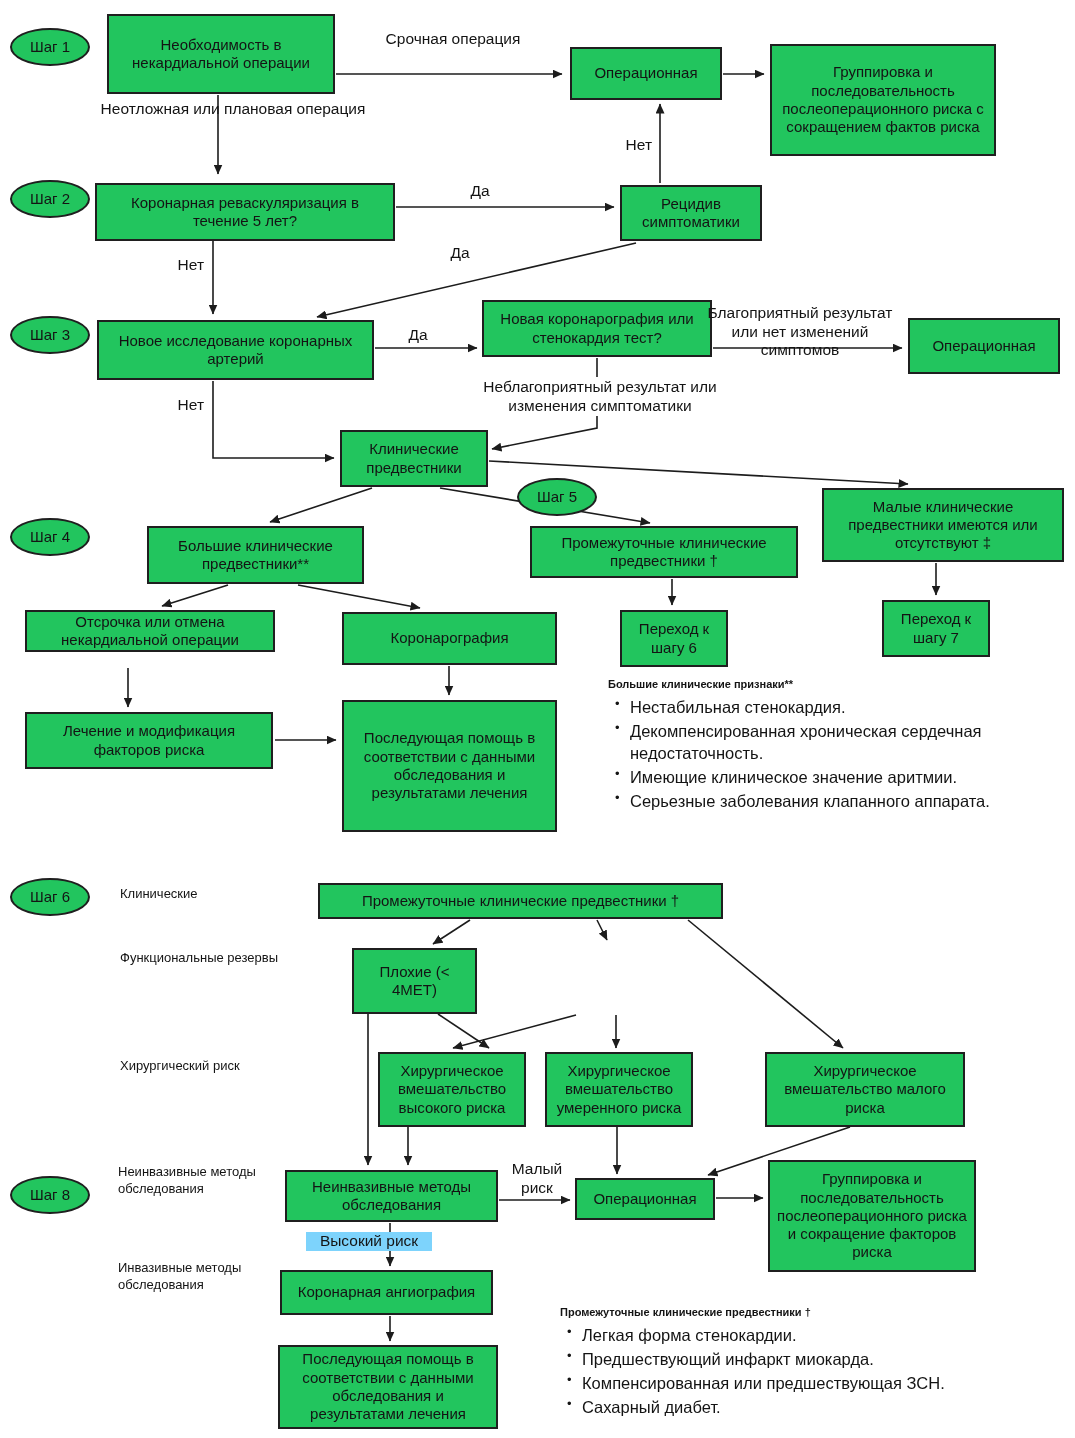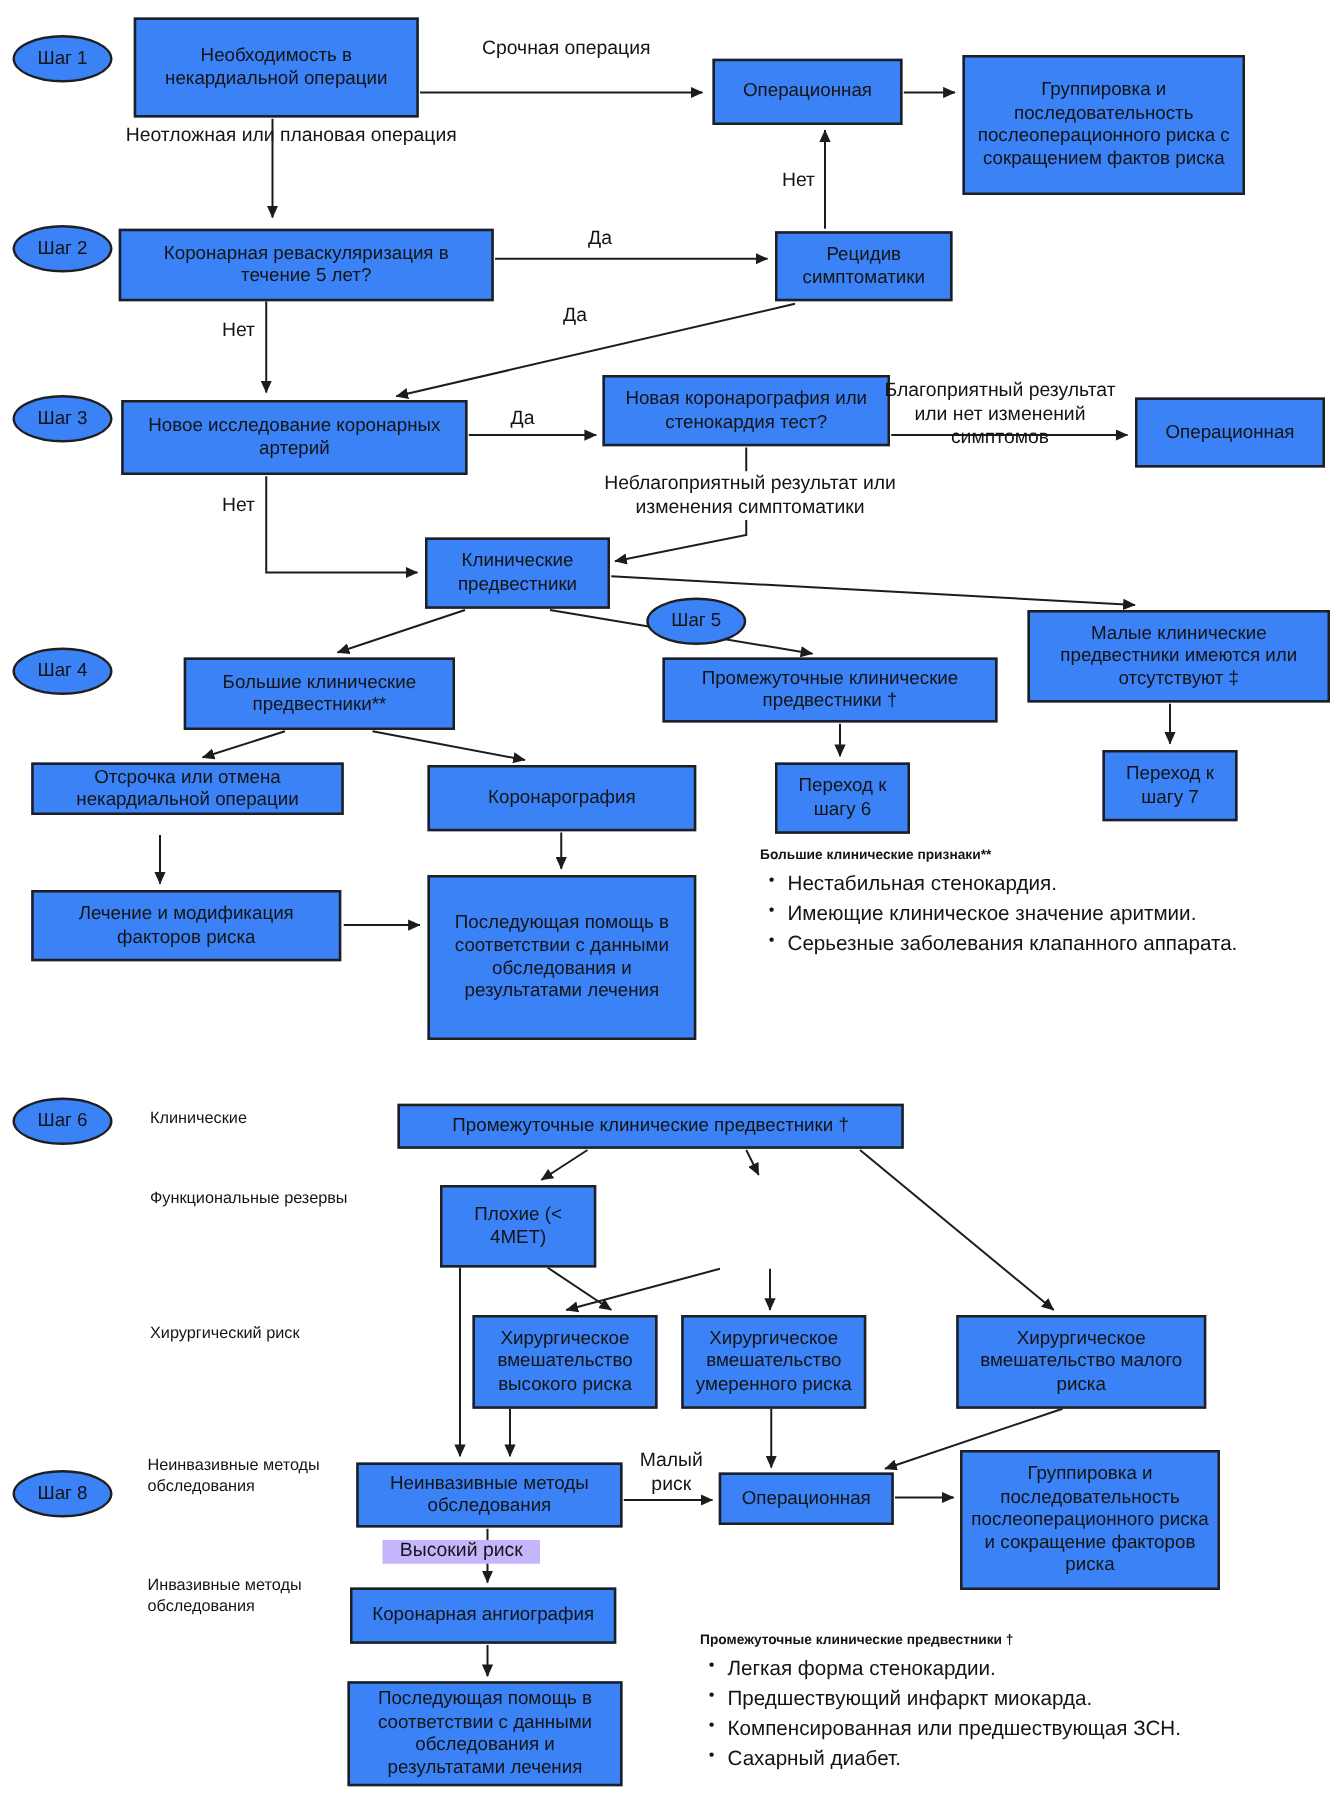--- a/index.html
+++ b/index.html
@@ -2,28 +2,28 @@
 <html><head>
 <meta charset="utf-8">
 <style>
   html,body { margin:0; padding:0; background:#ffffff; }
   .canvas {
     position:relative; width:1075px; height:1438px; background:#ffffff;
     font-family:"Liberation Sans", sans-serif; color:#141414; overflow:hidden;
   }
   svg.connectors { position:absolute; left:0; top:0; z-index:1; }
   .box {
-    position:absolute; z-index:2; border:2px solid #1f1f1f; background:#3b82f6;
+    position:absolute; z-index:2; border:2px solid #1f1f1f; background:#22c55e;
     display:flex; align-items:center; justify-content:center; text-align:center;
     font-size:15px; line-height:1.22; padding:3px 6px; box-sizing:border-box;
   }
   .oval { border-radius:50%; font-size:15px; }
   .lbl { position:absolute; z-index:2; font-size:15.5px; text-align:center; line-height:1.2; }
   .lbl.right { text-align:right; }
-  .lbl.bg { background:#c4b5fd; }
+  .lbl.bg { background:#7dd3fc; }
   .rowlbl { position:absolute; z-index:2; font-size:13px; line-height:1.3; }
   .notes { position:absolute; z-index:2; }
   .notes .nt { font-weight:bold; font-size:11px; margin:0 0 7px 0; }
   .notes ul { list-style:none; margin:0; padding:0 0 0 22px; }
   .notes li { font-size:16.5px; line-height:1.33; margin:2px 0; position:relative; }
   .notes li::before { content:"\2022"; position:absolute; left:-15px; top:-2px; font-size:13px; }
 </style>
 </head>
 <body>
 
@@ -112,20 +112,21 @@
   <div class="box" style="left:342px;top:612px;width:215px;height:53px">Коронарография</div>
   <div class="box" style="left:25px;top:712px;width:248px;height:57px">Лечение и модификация факторов риска</div>
   <div class="box" style="left:342px;top:700px;width:215px;height:132px">Последующая помощь в соответствии с данными обследования и результатами лечения</div>
   <div class="box" style="left:620px;top:610px;width:108px;height:57px">Переход к шагу 6</div>
   <div class="box" style="left:882px;top:600px;width:108px;height:57px">Переход к шагу 7</div>
 
   <div class="notes" style="left:608px;top:678px;width:460px">
     <div class="nt">Большие клинические признаки**</div>
     <ul>
       <li>Нестабильная стенокардия.</li>
+      <li>Декомпенсированная хроническая сердечная недостаточность.</li>
       <li>Имеющие клиническое значение аритмии.</li>
       <li>Серьезные заболевания клапанного аппарата.</li>
     </ul>
   </div>
 
   <div class="rowlbl" style="left:120px;top:886px;width:170px">Клинические</div>
   <div class="box" style="left:318px;top:883px;width:405px;height:36px">Промежуточные клинические предвестники †</div>
   <div class="rowlbl" style="left:120px;top:950px;width:160px">Функциональные резервы</div>
   <div class="box" style="left:352px;top:948px;width:125px;height:66px">Плохие (&lt; 4MET)</div>
   <div class="rowlbl" style="left:120px;top:1058px;width:180px">Хирургический риск</div>

